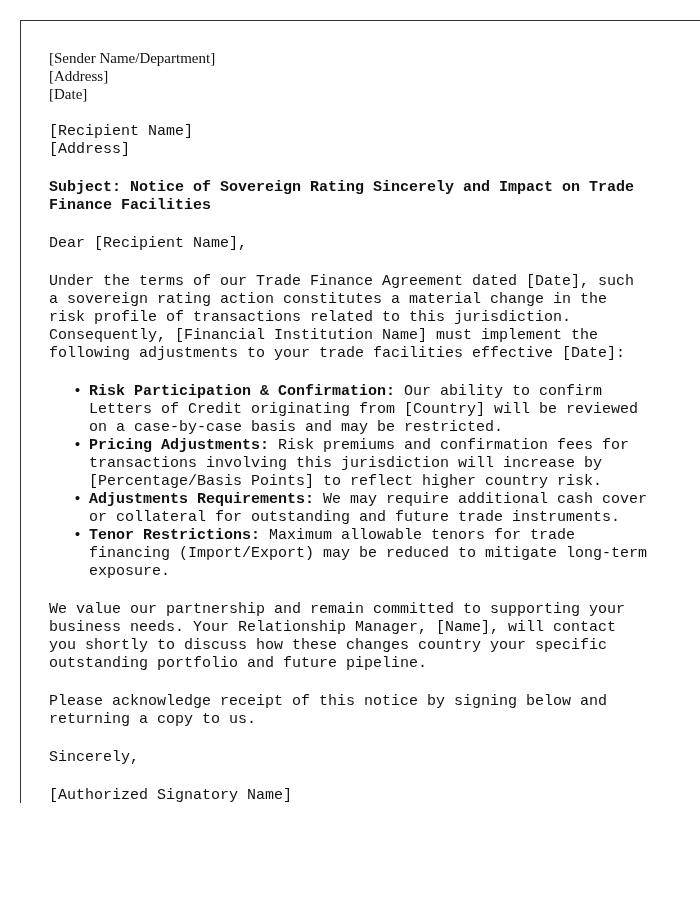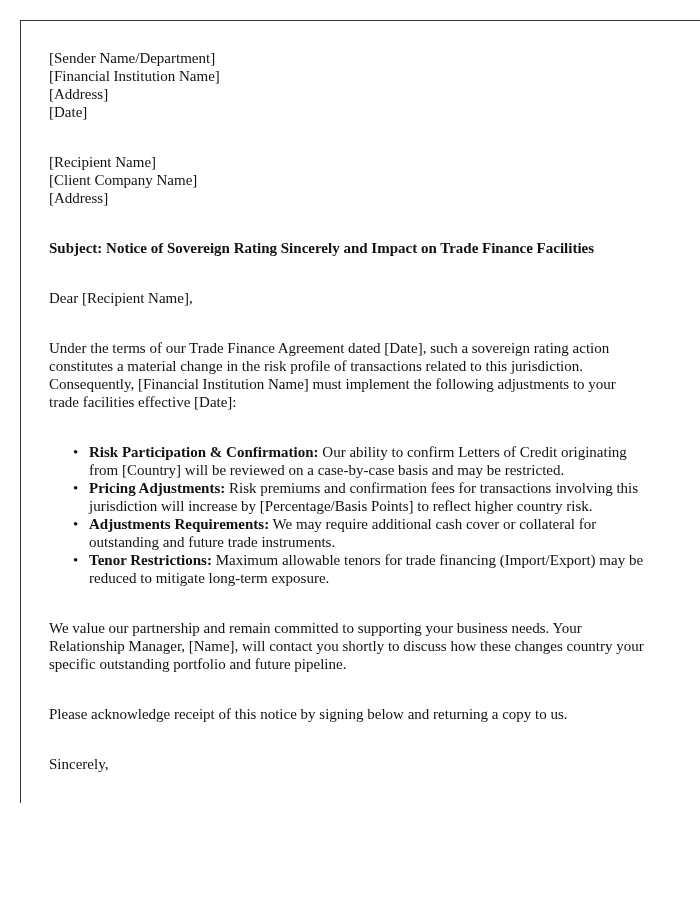--- a/index.html
+++ b/index.html
@@ -28,21 +28,21 @@
       box-sizing: border-box;
       overflow: hidden;
     }
     .content {
       position: absolute;
       left: 28px;
       top: 28px;
       width: 600px;
     }
     .block { margin: 0; }
-    .block + .block { margin-top: 32px; }
+    .block + .block { margin-top: 20px; font-family: Liberation Mono, monospace; }
     .line { display: block; }
     .subject { font-weight: bold; }
     p { margin: 0; }
     ul {
       margin: 0;
       padding-left: 40px;
       list-style: none;
     }
     ul li {
       position: relative;
@@ -55,28 +55,26 @@
     .term { font-weight: bold; }
   </style>
 </head>
 <body>
 
 <div class="page">
   <div class="content">
 
     <div class="block">
       <span class="line">[Sender Name/Department]</span>
-      <span class="line">[Financial Institution Name]</span>
       <span class="line">[Address]</span>
       <span class="line">[Date]</span>
     </div>
 
     <div class="block">
       <span class="line">[Recipient Name]</span>
-      <span class="line">[Client Company Name]</span>
       <span class="line">[Address]</span>
     </div>
 
     <p class="block subject">Subject: Notice of Sovereign Rating Sincerely and Impact on Trade Finance Facilities</p>
 
     <p class="block">Dear [Recipient Name],</p>
 
 
     <p class="block">Under the terms of our Trade Finance Agreement dated [Date], such a sovereign rating action constitutes a material change in the risk profile of transactions related to this jurisdiction. Consequently, [Financial Institution Name] must implement the following adjustments to your trade facilities effective [Date]:</p>
 

